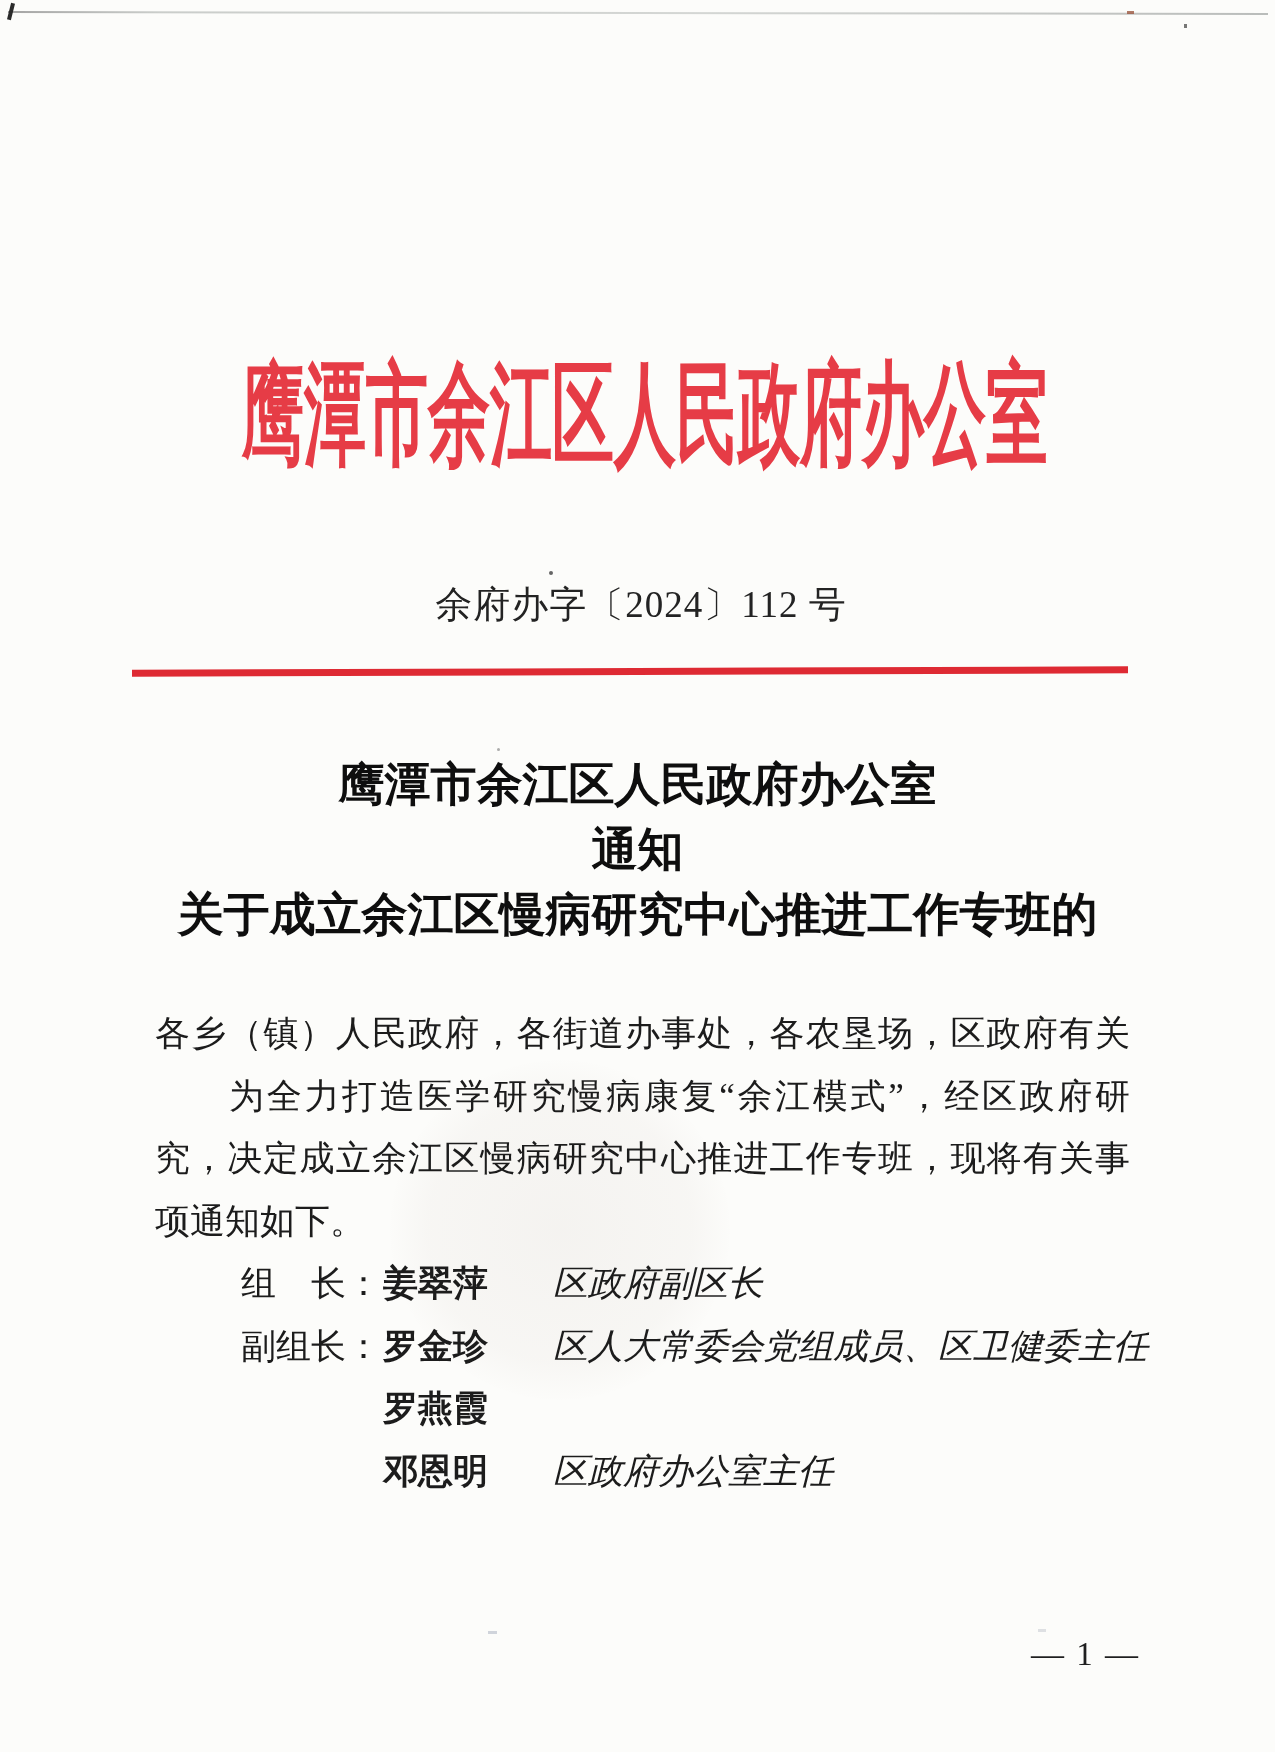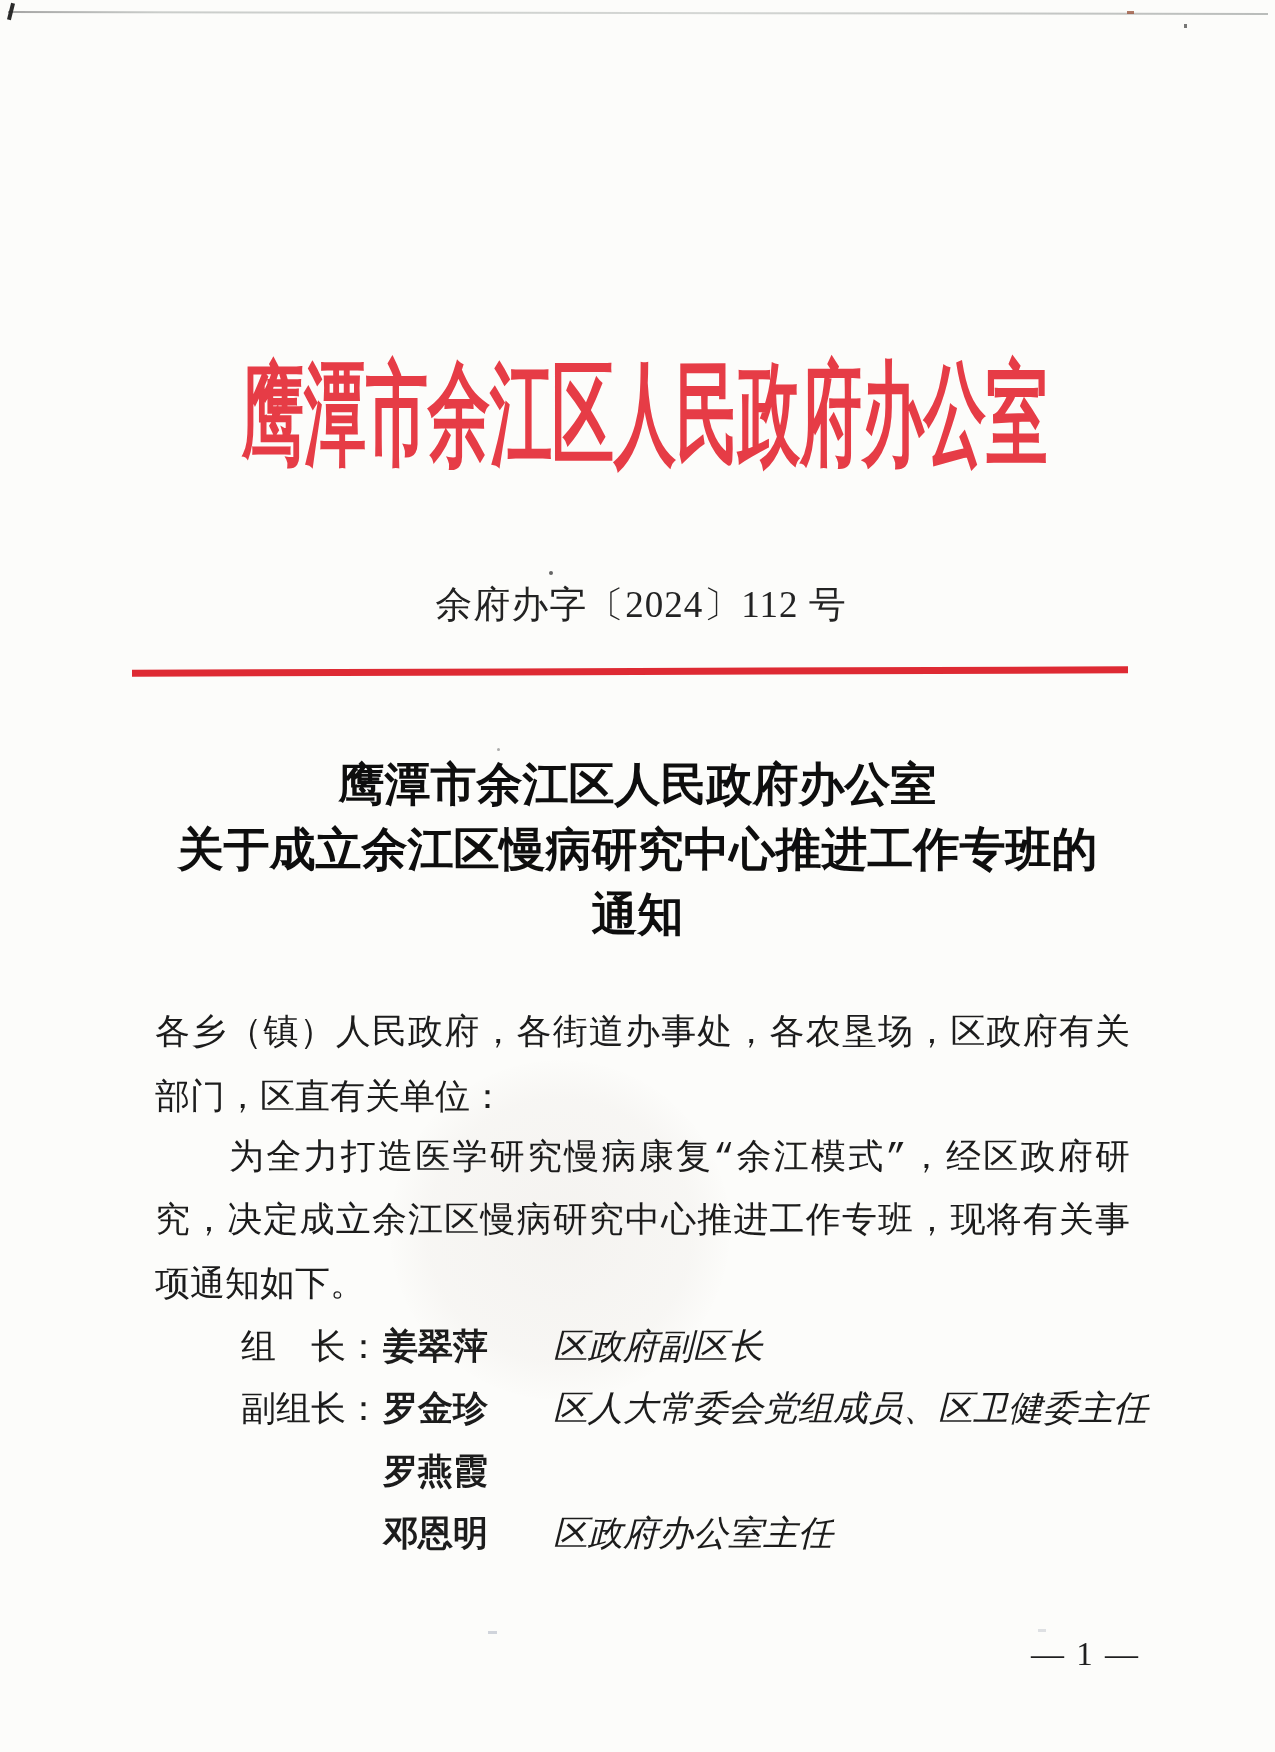--- a/index.html
+++ b/index.html
@@ -74,21 +74,21 @@
     text-align: center; font-weight: bold; color: #0e0e0e;
   }
   .doc-title .t-line { font-size: 46px; line-height: 65px; white-space: nowrap; }
 
   
   .body-text {
     position: absolute; top: 1003px; left: 155px; width: 975px;
     font-size: 35px; color: #1c1c1c;
   }
   .b-line { height: 62.5px; line-height: 62.5px; white-space: nowrap; }
-  .b-line.jl { text-align: justify; text-align-last: justify; white-space: normal; font-family: Liberation Mono, monospace; }
+  .b-line.jl { text-align: justify; text-align-last: justify; white-space: normal; }
   .b-line.indent { padding-left: 74px; }
 
   .roster-row { display: flex; height: 62.5px; line-height: 62.5px; padding-left: 86px; }
   .roster-role { width: 142px; flex: 0 0 142px; white-space: nowrap; }
   .roster-name { width: 112px; flex: 0 0 112px; margin-right: 58px; white-space: nowrap; font-weight: bold; }
   .roster-title { flex: 1 1 auto; white-space: nowrap; font-style: italic; }
 
   
   .page-number {
     position: absolute; top: 1636px; right: 178px;
@@ -115,27 +115,26 @@
   </div>
 
   <div class="doc-number">
     <span>余府办字〔2024〕112 号</span>
   </div>
 
   <div class="red-rule" id="red-rule" style="background: rgb(222, 42, 51);"></div>
 
   <div class="doc-title">
     <div class="t-line">鹰潭市余江区人民政府办公室</div>
+    <div class="t-line">通知</div>
     <div class="t-line">关于成立余江区慢病研究中心推进工作专班的</div>
-    <div class="t-line">通知</div>
   </div>
 
   <div class="body-text">
     <div class="b-line jl">各乡（镇）人民政府，各街道办事处，各农垦场，区政府有关</div>
-    <div class="b-line">部门，区直有关单位：</div>
     <div class="b-line jl indent">为全力打造医学研究慢病康复“余江模式”，经区政府研</div>
     <div class="b-line jl">究，决定成立余江区慢病研究中心推进工作专班，现将有关事</div>
     <div class="b-line">项通知如下。</div>
 
     <div class="roster-row">
       <span class="roster-role">组　长：</span>
       <span class="roster-name">姜翠萍</span>
       <span class="roster-title">区政府副区长</span>
     </div>
     <div class="roster-row">

